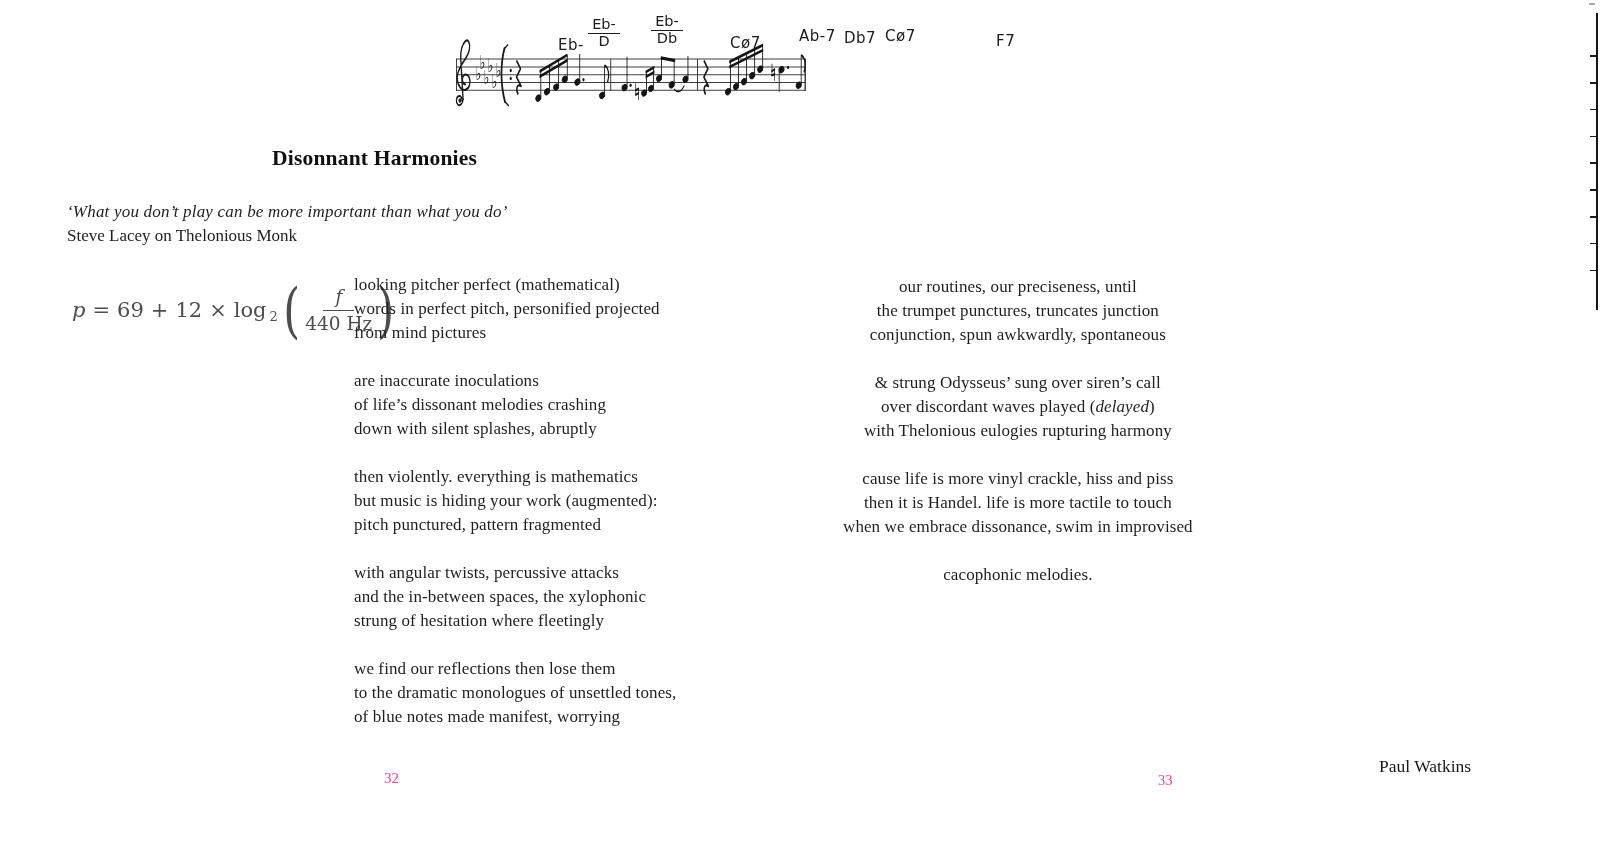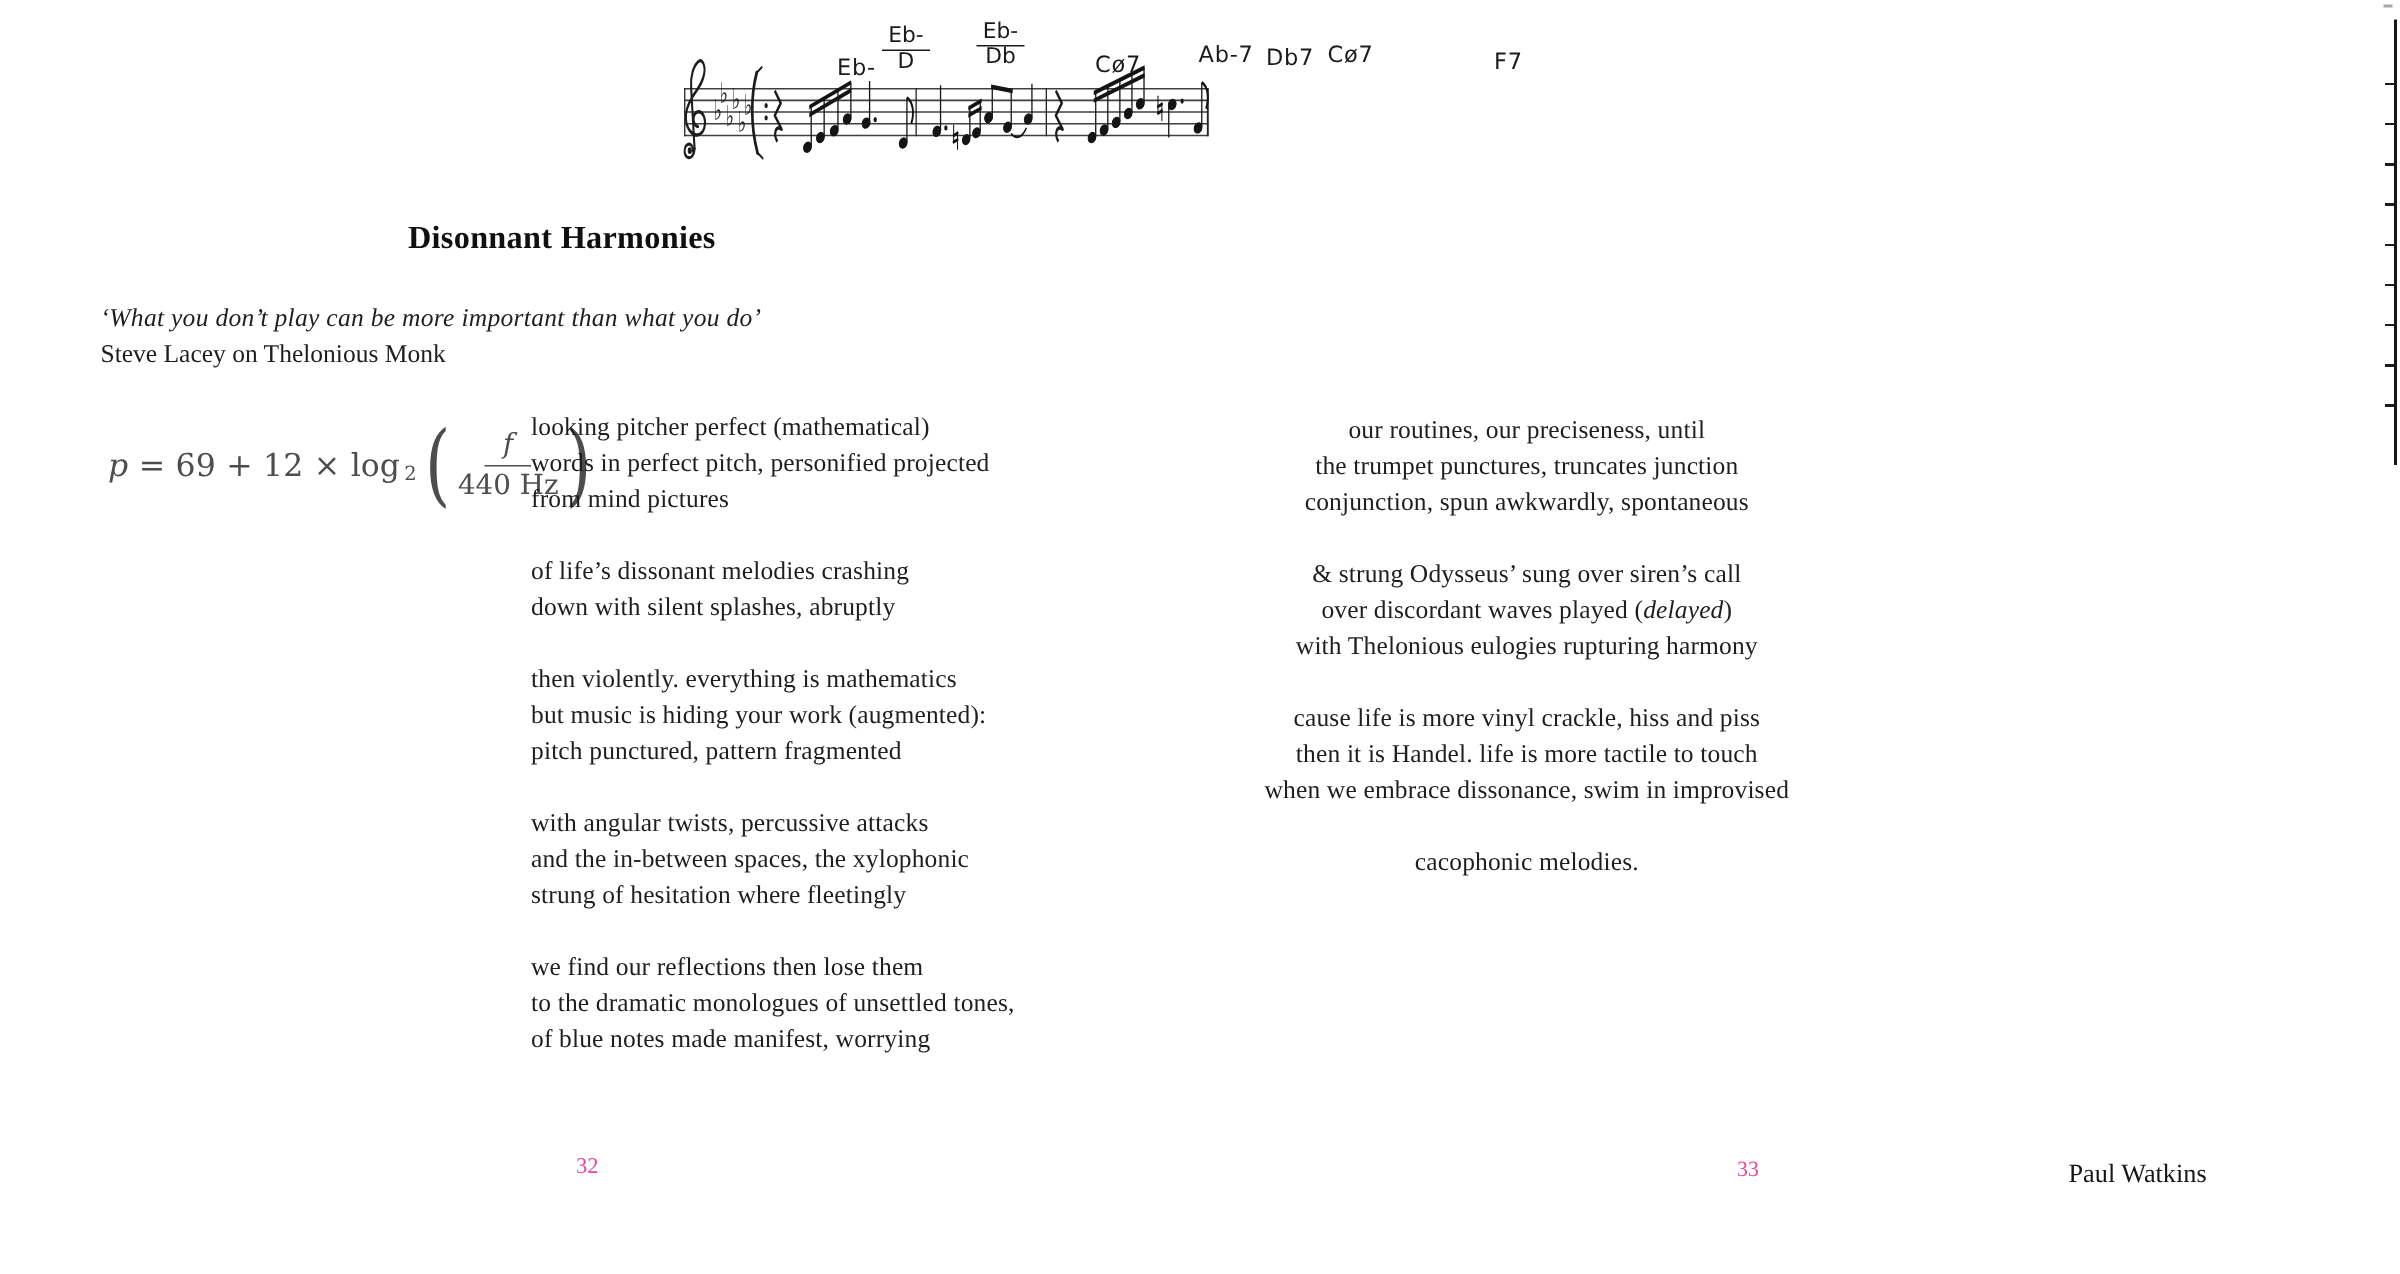--- a/index.html
+++ b/index.html
@@ -37,21 +37,21 @@
   .col.left{left:354px;top:273px;}
   .col.right{left:843px;top:275px;text-align:center;}
   .stanza{margin:0 0 24px 0;font-family:Liberation Serif, serif;}
   .pline{white-space:nowrap;}
   .pline em{font-style:italic;}
 
   
   .pagenum{position:absolute;font-size:15px;color:#ec4899;}
   .pn-left{left:384px;top:770px;}
   .pn-right{left:1158px;top:772px;font-size:14.5px;}
-  .author{position:absolute;left:1379px;top:756px;font-size:17.5px;color:#161616;margin-top:16px;}
+  .author{position:absolute;left:1379px;top:756px;font-size:17.5px;color:#161616;}
 
   
   .edge-line{position:absolute;left:1595.5px;top:13px;width:2.6px;height:297px;background:#161616;}
   .edge-ticks{position:absolute;left:1590px;top:30px;width:6px;height:262px;
       background:repeating-linear-gradient(to bottom,transparent 0 25.2px,#1c1c1c 25.2px 26.8px);}
   .edge-top-mark{position:absolute;left:1589px;top:3px;width:6px;height:2px;background:#a9a9a9;}
 </style>
 </head>
 <body>
 
@@ -216,20 +216,21 @@
     <span class="bigparen">)</span>
   </div>
 
   <div class="col left">
     <div class="stanza">
       <div class="pline">looking pitcher perfect (mathematical)</div>
       <div class="pline">words in perfect pitch, personified projected</div>
       <div class="pline">from mind pictures</div>
     </div>
     <div class="stanza">
+      <div class="pline">are inaccurate inoculations</div>
       <div class="pline">of life’s dissonant melodies crashing</div>
       <div class="pline">down with silent splashes, abruptly</div>
     </div>
     <div class="stanza">
       <div class="pline">then violently. everything is mathematics</div>
       <div class="pline">but music is hiding your work (augmented):</div>
       <div class="pline">pitch punctured, pattern fragmented</div>
     </div>
     <div class="stanza">
       <div class="pline">with angular twists, percussive attacks</div>

